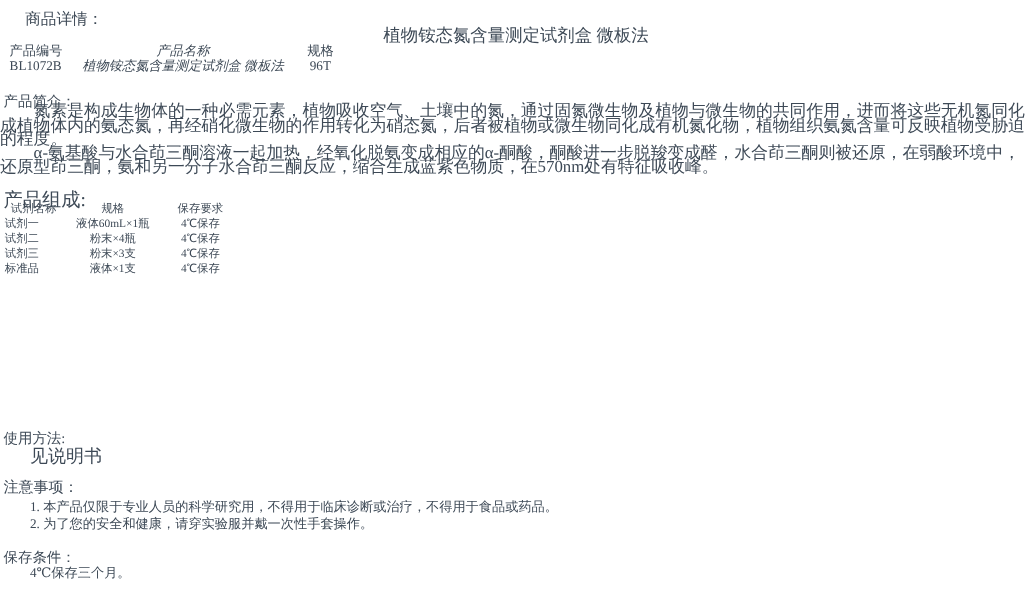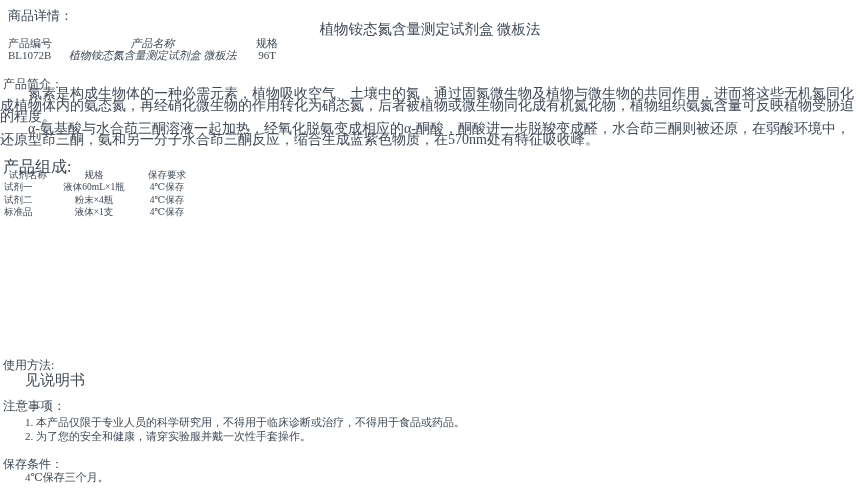--- a/index.html
+++ b/index.html
@@ -8,21 +8,21 @@
     width: 860px;
     height: 494px;
     background: #ffffff;
     color: #3d4956;
     font-family: "Liberation Serif", "DejaVu Serif", serif;
     font-size: 11px;
     overflow: hidden;
   }
   .abs { position: absolute; }
 
-  .details-label { left: 8px; top: 7px; font-size: 13px; }
+  .details-label { left: 21px; top: 7px; font-size: 13px; }
   .page-title {
     left: 0; top: 20px; width: 100%;
     text-align: center; font-size: 14.5px;
   }
 
   table { border-collapse: collapse; }
   td, th { padding: 0; font-weight: normal; white-space: nowrap; }
 
   .product-table { left: 8px; top: 37px; font-size: 11px; line-height: 12px; }
   .product-table .c1 { width: 50px; text-align: left; }
@@ -33,21 +33,21 @@
   .intro-body {
     left: 0; top: 88px; width: 856px;
     font-size: 14px; line-height: 11.5px;
   }
   .intro-body p { margin: 0; text-indent: 2em; }
 
   .composition-heading { left: 3px; top: 157px; font-size: 16px; }
   .composition-table { left: 4px; top: 169px; font-size: 9.5px; line-height: 12.4px; }
   .composition-table .c1 { width: 48px; }
   .composition-table .c2 { width: 84px; text-align: center; }
-  .composition-table .c3 { width: 62px; text-align: center; }
+  .composition-table .c3 { width: 62px; text-align: center; font-family: Liberation Serif, serif; }
 
   .usage-heading   { left: 3px;  top: 357px; font-size: 12px; }
   .usage-text      { left: 25px; top: 371px; font-size: 15px; }
 
   .notes-heading   { left: 3px;  top: 398px; font-size: 12.5px; }
   .note-item-1     { left: 25px; top: 415px; font-size: 11px; }
   .note-item-2     { left: 25px; top: 429px; font-size: 11px; }
 
   .storage-heading { left: 3px;  top: 456px; font-size: 12px; }
   .storage-text    { left: 25px; top: 470px; font-size: 11px; }
@@ -98,20 +98,25 @@
         <td class="c1">试剂一</td>
         <td class="c2">液体60mL×1瓶</td>
         <td class="c3">4℃保存</td>
       </tr>
       <tr>
         <td class="c1">试剂二</td>
         <td class="c2">粉末×4瓶</td>
         <td class="c3">4℃保存</td>
       </tr>
       <tr>
+        <td class="c1">试剂三</td>
+        <td class="c2">粉末×3支</td>
+        <td class="c3">4℃保存</td>
+      </tr>
+      <tr>
         <td class="c1">标准品</td>
         <td class="c2">液体×1支</td>
         <td class="c3">4℃保存</td>
       </tr>
     </tbody>
   </table>
 
   <div class="abs usage-heading">使用方法:</div>
   <div class="abs usage-text">见说明书</div>
 

